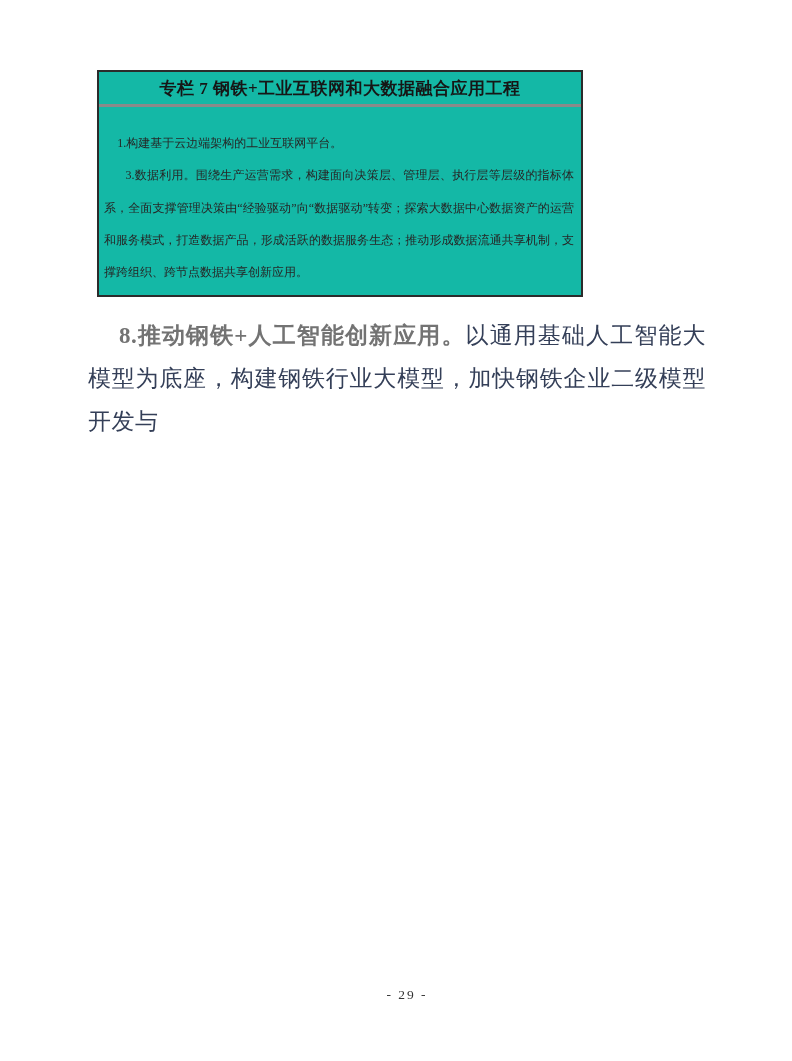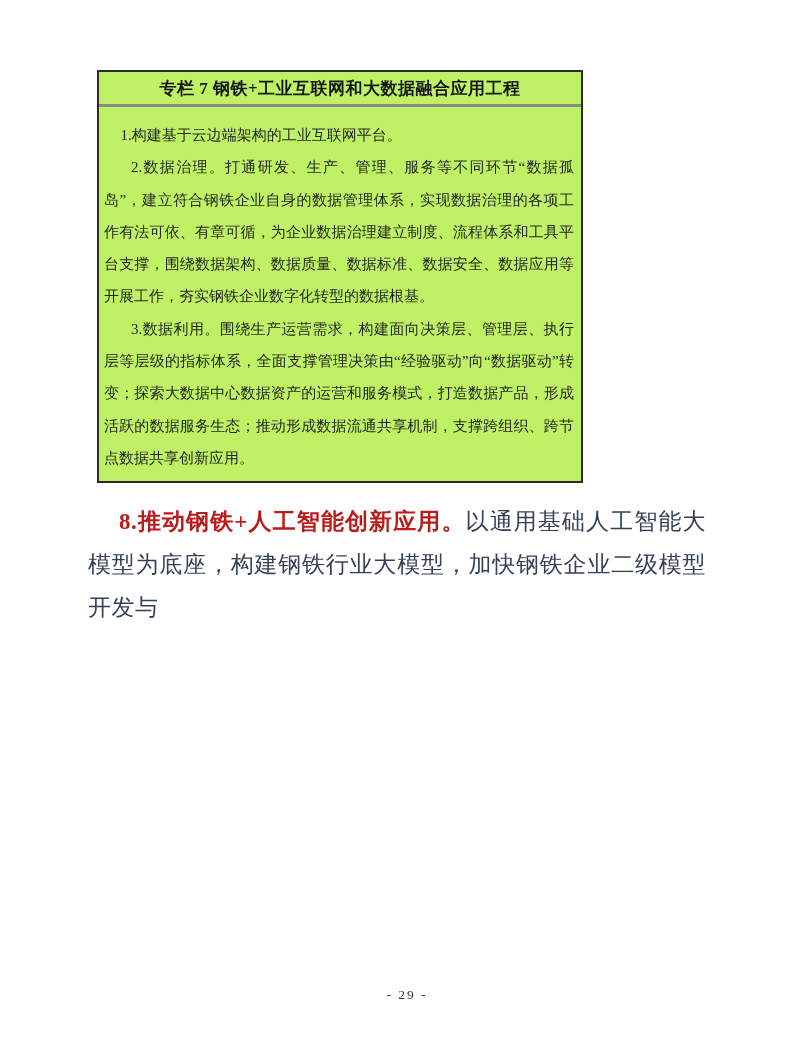--- a/index.html
+++ b/index.html
@@ -23,52 +23,52 @@
     line-height: 43px;
     text-align: justify;
     color: #343f58;
     letter-spacing: 0.5px;
   }
   .feature-box {
     width: 486px;
     margin-left: 9px;
     margin-top: 2px;
     border: 2px solid #2b2b2b;
-    background: #bef264;
+    background: #14b8a6;
   }
   .feature-box-title {
     text-align: center;
     font-weight: bold;
     font-size: 17px;
     color: #161616;
     padding: 5px 0 4px 0;
     border-bottom: 3px solid #8a8a8a;
     letter-spacing: 0.5px;
   }
   .feature-box-content {
-    padding: 12px 7px 7px 5px;
-    font-size: 15px;
+    padding: 20px 7px 7px 5px;
+    font-size: 12px;
     line-height: 32.3px;
     text-align: justify;
     color: #262626;
   }
   .box-para { text-indent: 1.1em; }
   .box-para.deep { text-indent: 1.8em; }
   .closing-para {
     margin-top: 17px;
     font-size: 23px;
     line-height: 43px;
     text-align: justify;
     color: #343f58;
     text-indent: 1.35em;
     letter-spacing: 0.5px;
   }
   .closing-lead {
     font-weight: bold;
-    color: #b91c1c;
+    color: #737373;
   }
   .page-footer {
     position: absolute;
     left: 0;
     right: 10px;
     bottom: 58px;
     text-align: center;
     font-size: 13.5px;
     color: #333333;
     letter-spacing: 2px;
@@ -78,21 +78,20 @@
 </head>
 <body>
 
 <div class="page">
 
 
   <div class="feature-box">
     <div class="feature-box-title">专栏 7  钢铁+工业互联网和大数据融合应用工程</div>
     <div class="feature-box-content">
       <p class="box-para">1.构建基于云边端架构的工业互联网平台。</p>
-      <p class="box-para deep">2.数据治理。打通研发、生产、管理、服务等不同环节“数据孤岛”，建立符合钢铁企业自身的数据管理体系，实现数据治理的各项工作有法可依、有章可循，为企业数据治理建立制度、流程体系和工具平台支撑，围绕数据架构、数据质量、数据标准、数据安全、数据应用等开展工作，夯实钢铁企业数字化转型的数据根基。</p>
       <p class="box-para deep">3.数据利用。围绕生产运营需求，构建面向决策层、管理层、执行层等层级的指标体系，全面支撑管理决策由“经验驱动”向“数据驱动”转变；探索大数据中心数据资产的运营和服务模式，打造数据产品，形成活跃的数据服务生态；推动形成数据流通共享机制，支撑跨组织、跨节点数据共享创新应用。</p>
     </div>
   </div>
 
   <p class="closing-para"><span class="closing-lead">8.推动钢铁+人工智能创新应用。</span><span>以通用基础人工智能大模型为底座，构建钢铁行业大模型，加快钢铁企业二级模型开发与</span></p>
 
   <div class="page-footer">- 29 -</div>
 
 </div>
 

